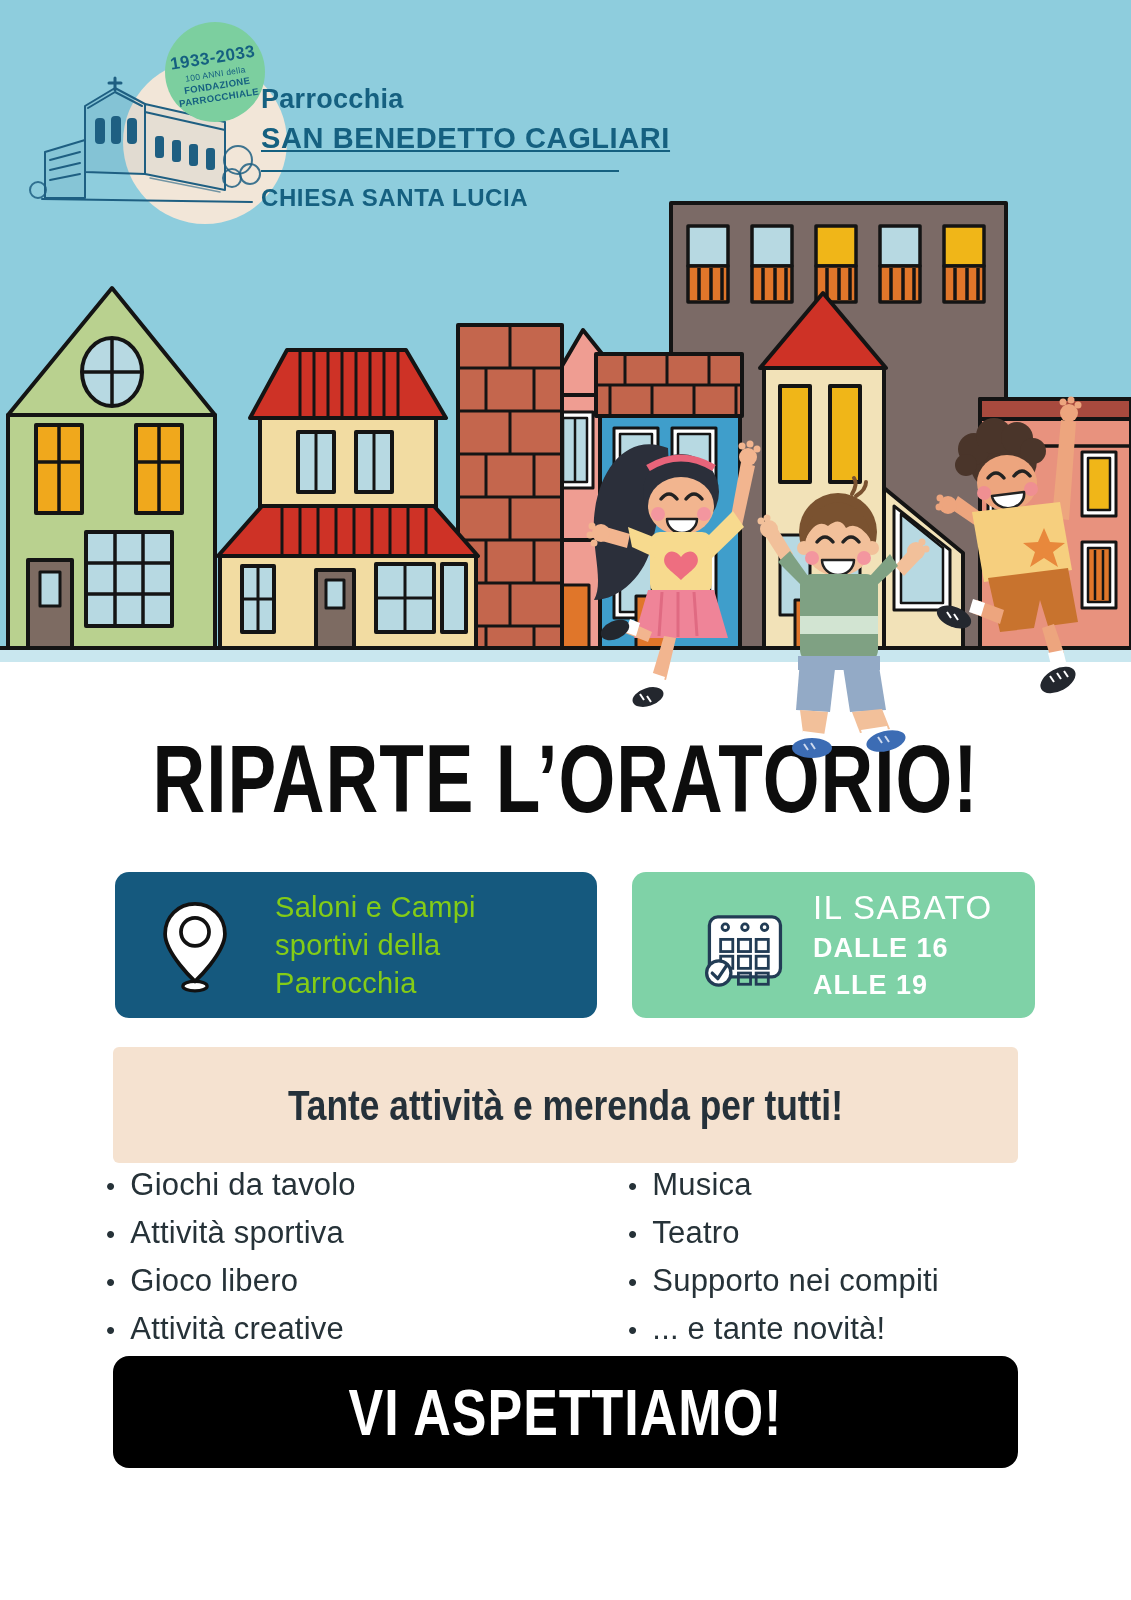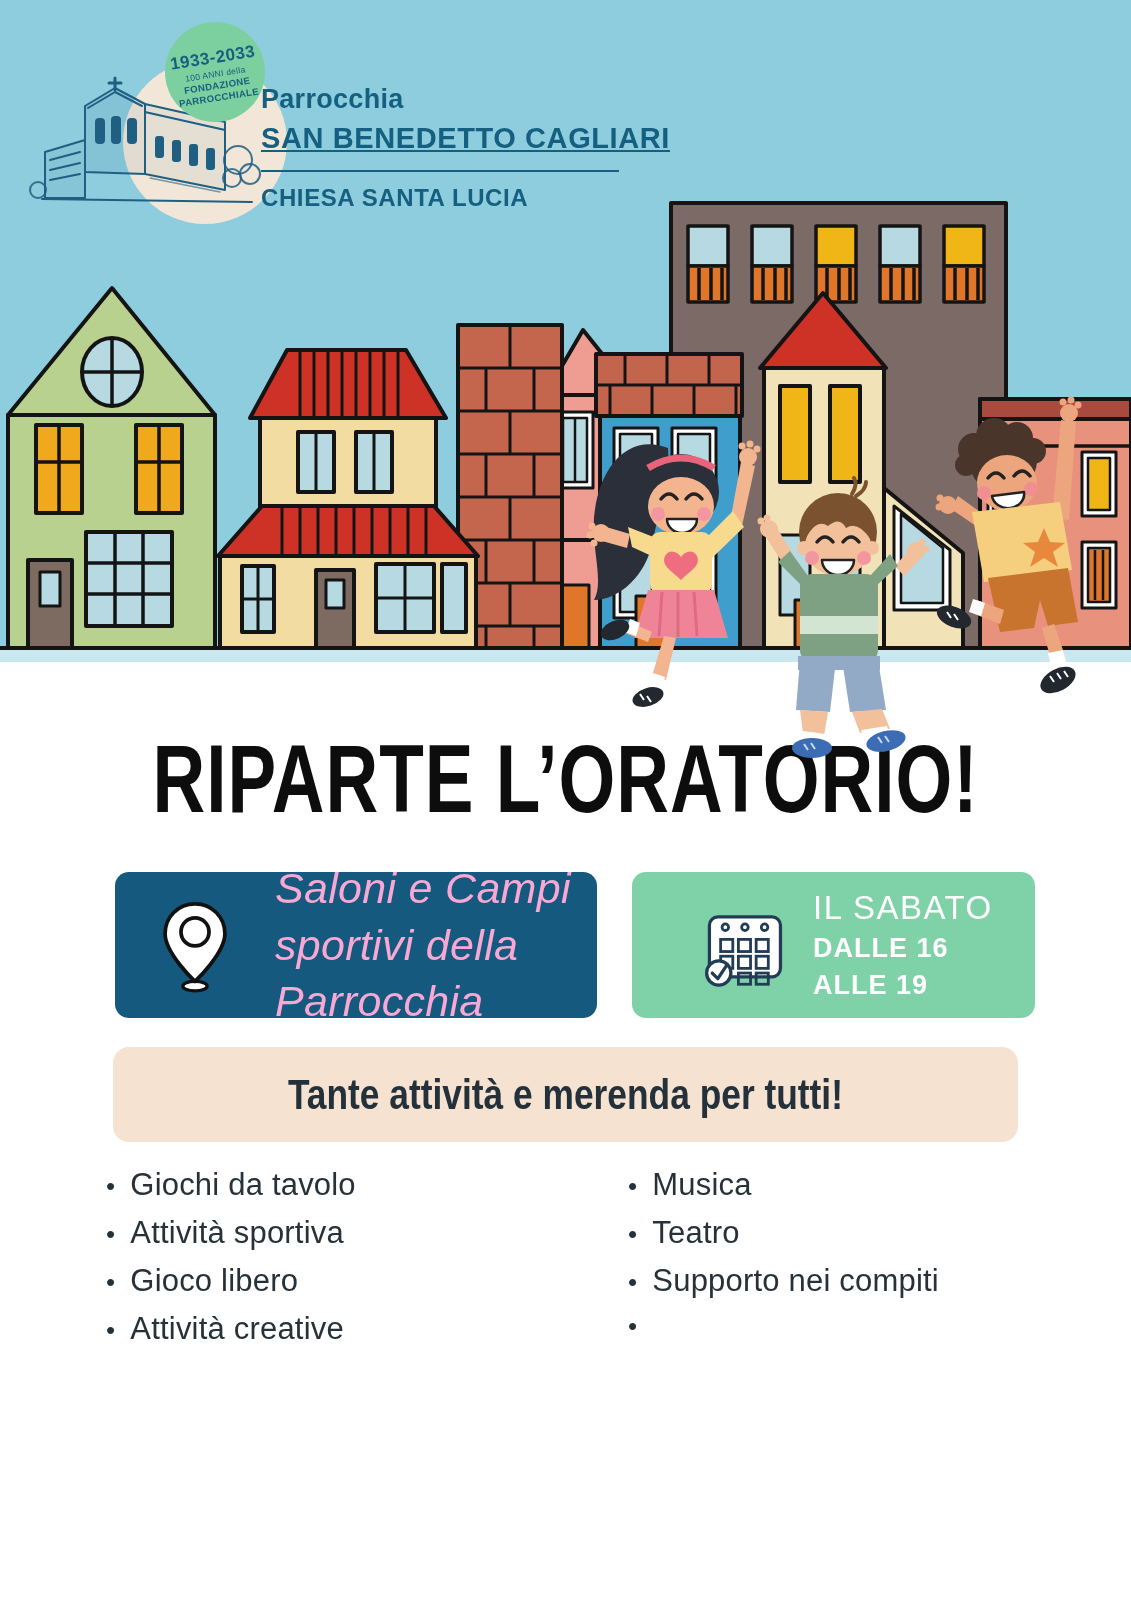--- a/index.html
+++ b/index.html
@@ -23,28 +23,28 @@
     color:#0d0d0d;white-space:nowrap;
     transform:scaleY(1.32);transform-origin:50% 0;
   }
 
   .card{position:absolute;top:872px;height:146px;border-radius:14px;display:flex;align-items:center;z-index:1;}
   .card-location{left:115px;width:482px;background:#15597e;}
   .card-schedule{left:632px;width:360px;background:#7fd2a7;padding-left:43px;}
   .icon-wrap{display:flex;justify-content:center;align-items:center;}
   .card-location .icon-wrap{width:160px;}
   .card-schedule .icon-wrap{width:138px;}
-  .loc-lines{font-size:43px;color:#f9a8d4;line-height:1.32;letter-spacing:.3px;font-style:italic;}
+  .loc-lines{font-size:29px;color:#84cc16;line-height:1.32;letter-spacing:.3px;}
   .sched-block{color:#ffffff;}
   .sched-heading{font-size:33px;letter-spacing:1.5px;}
   .sched-line{font-size:27px;letter-spacing:1px;margin-top:6px;font-weight:bold;}
 
   .banner-beige{
-    position:absolute;left:113px;top:1047px;width:905px;height:95px;
-    background:#f5e2d0;border-radius:16px;z-index:1;
+    position:absolute;left:113px;top:1047px;width:905px;height:116px;
+    background:#f5e2d0;border-radius:6px;z-index:1;
     display:flex;align-items:center;justify-content:center;
   }
   .banner-beige-text{
     font-size:38px;font-weight:700;color:#25313a;white-space:nowrap;
     transform:scale(.93,1.14);
   }
 
   .activities{position:absolute;top:1167px;z-index:1;}
   .activities.left-col{left:106px;}
   .activities.right-col{left:628px;}
@@ -425,18 +425,22 @@
       <li>
           <span class="dot">•</span>
           <span>Teatro</span>
         </li>
       <li>
           <span class="dot">•</span>
           <span>Supporto nei compiti</span>
         </li>
       <li>
           <span class="dot">•</span>
+          <span>... e tante novità!</span>
         </li>
     </ul>
   </div>
 
+  <div class="banner-black">
+    <div class="banner-black-text">VI ASPETTIAMO!</div>
+  </div>
 
 </div>
 
 </body></html>

